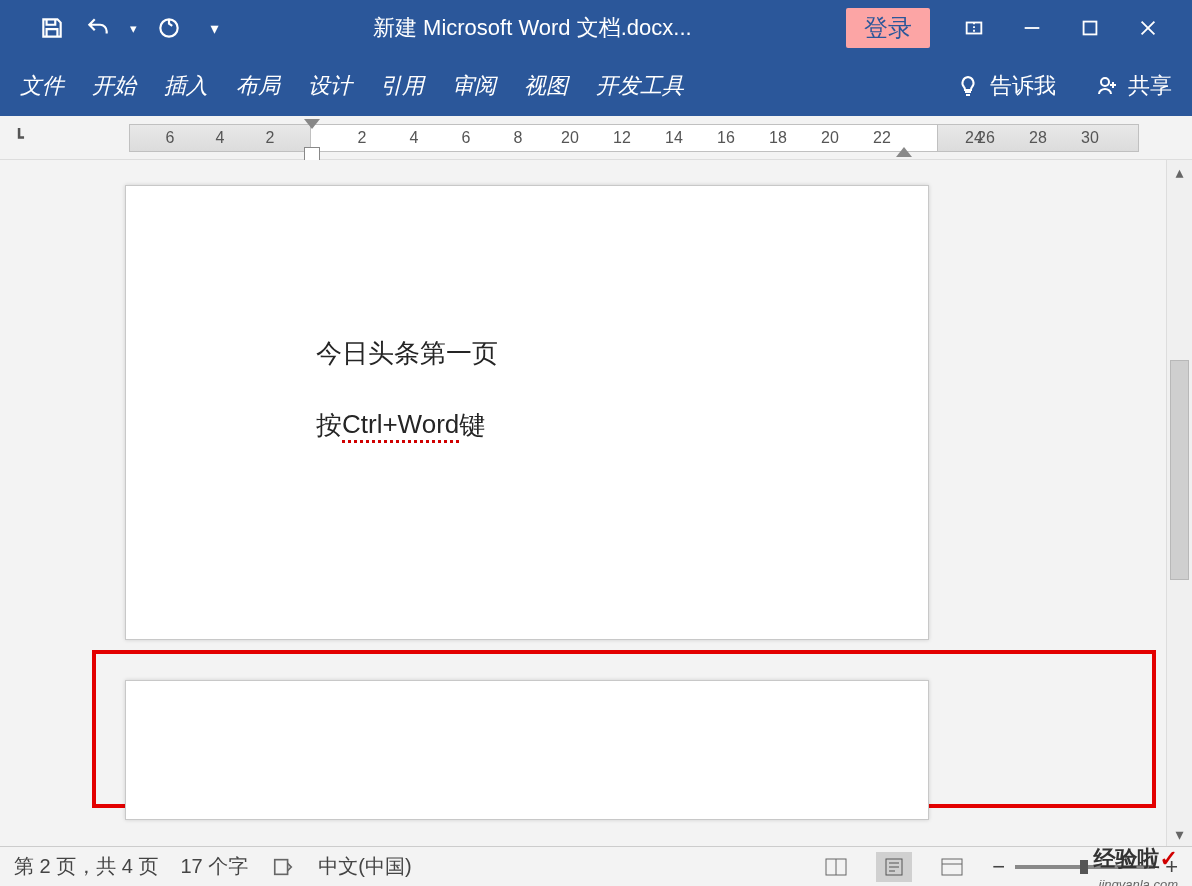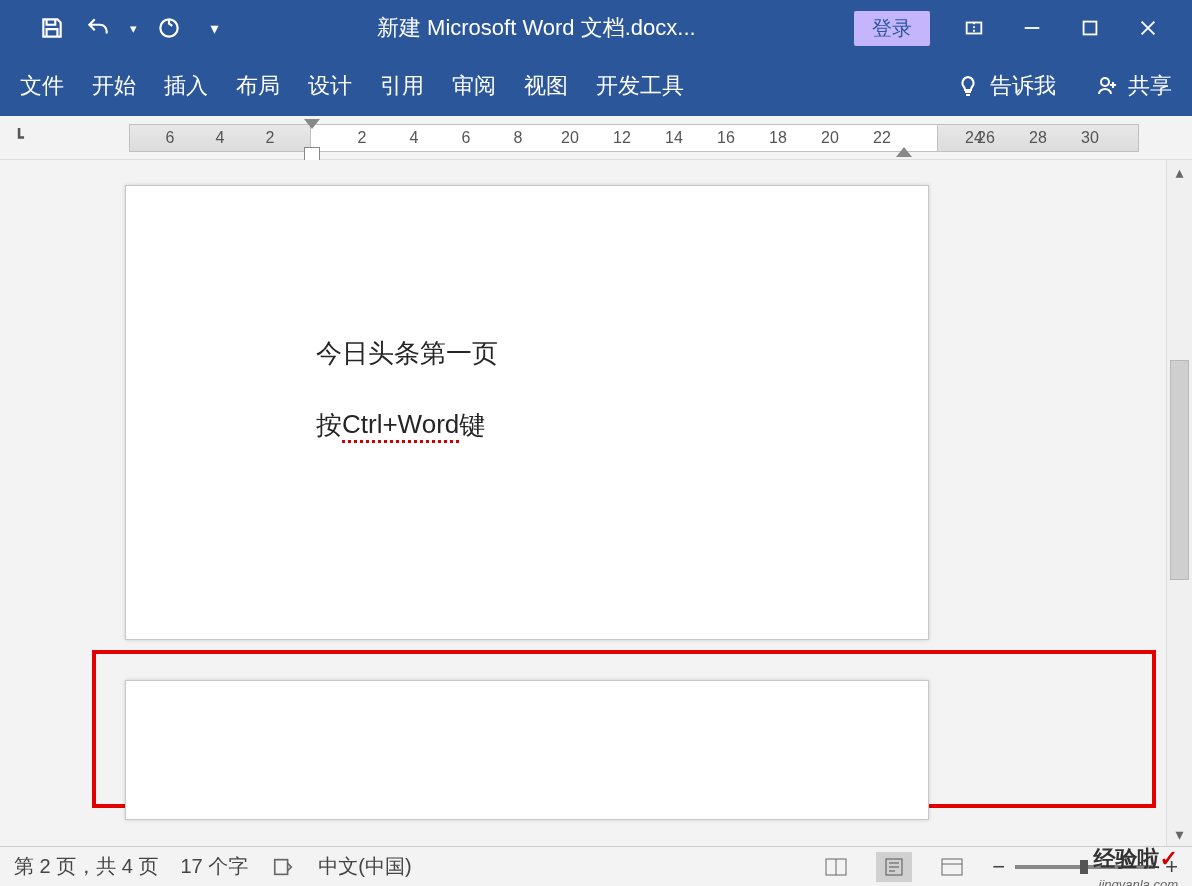--- a/index.html
+++ b/index.html
@@ -4,26 +4,26 @@
 <style>
   * { box-sizing: border-box; margin: 0; padding: 0; font-family: "Microsoft YaHei", "Segoe UI", sans-serif; }
   body { width: 1192px; height: 886px; background: #fff; overflow: hidden; position: relative; }
 
   .titlebar { background: #2b579a; height: 56px; display: flex; align-items: center; color: #fff; padding: 0 10px; }
   .tb-left { display: flex; align-items: center; gap: 18px; padding-left: 28px; }
   .tb-icon { width: 28px; height: 28px; display: flex; align-items: center; justify-content: center; }
   .tb-icon svg { width: 26px; height: 26px; fill: none; stroke: #fff; stroke-width: 2; }
   .tb-title { flex: 1; text-align: center; font-size: 22px; white-space: nowrap; overflow: hidden; text-overflow: ellipsis; padding: 0 10px; }
   .tb-right { display: flex; align-items: center; gap: 30px; padding-right: 20px; }
-  .login-btn { background: #c4b5fd; color: #2b579a; font-size: 20px; padding: 4px 18px; border-radius: 2px; }
+  .login-btn { background: #fca5a5; color: #2b579a; font-size: 24px; padding: 4px 18px; border-radius: 2px; }
   .win-icon { width: 28px; height: 28px; display: flex; align-items: center; justify-content: center; }
   .win-icon svg { width: 22px; height: 22px; fill: none; stroke: #fff; stroke-width: 2; }
 
   .ribbon { background: #2b579a; height: 60px; display: flex; align-items: center; color: #fff; padding: 0 20px; }
-  .ribbon-tabs { display: flex; gap: 28px; font-size: 22px; align-items: center; }
+  .ribbon-tabs { display: flex; gap: 28px; font-size: 22px; align-items: center; font-style: italic; }
   .ribbon-tab { white-space: nowrap; }
   .ribbon-spacer { flex: 1; }
   .tell-me { display: flex; align-items: center; gap: 10px; font-size: 22px; }
   .share { display: flex; align-items: center; gap: 8px; font-size: 22px; margin-left: 40px; }
 
   .ruler-row { background: #f3f3f3; height: 44px; display: flex; align-items: center; border-bottom: 1px solid #ddd; position: relative; }
   .ruler-corner { width: 30px; height: 30px; margin-left: 4px; display:flex; align-items:center; justify-content:center; font-size: 16px; color:#555;}
   .hruler { background: linear-gradient(#e8e8e8,#dcdcdc); height: 28px; margin-left: 95px; width: 1010px; position: relative; border:1px solid #c0c0c0; display:flex; }
   .hruler-white { position:absolute; left:180px; right:200px; top:0; bottom:0; background:#fff; border-left:1px solid #c0c0c0; border-right:1px solid #c0c0c0;}
   .hruler-num { position:absolute; top:4px; font-size:16px; color:#555; transform:translateX(-50%);}

